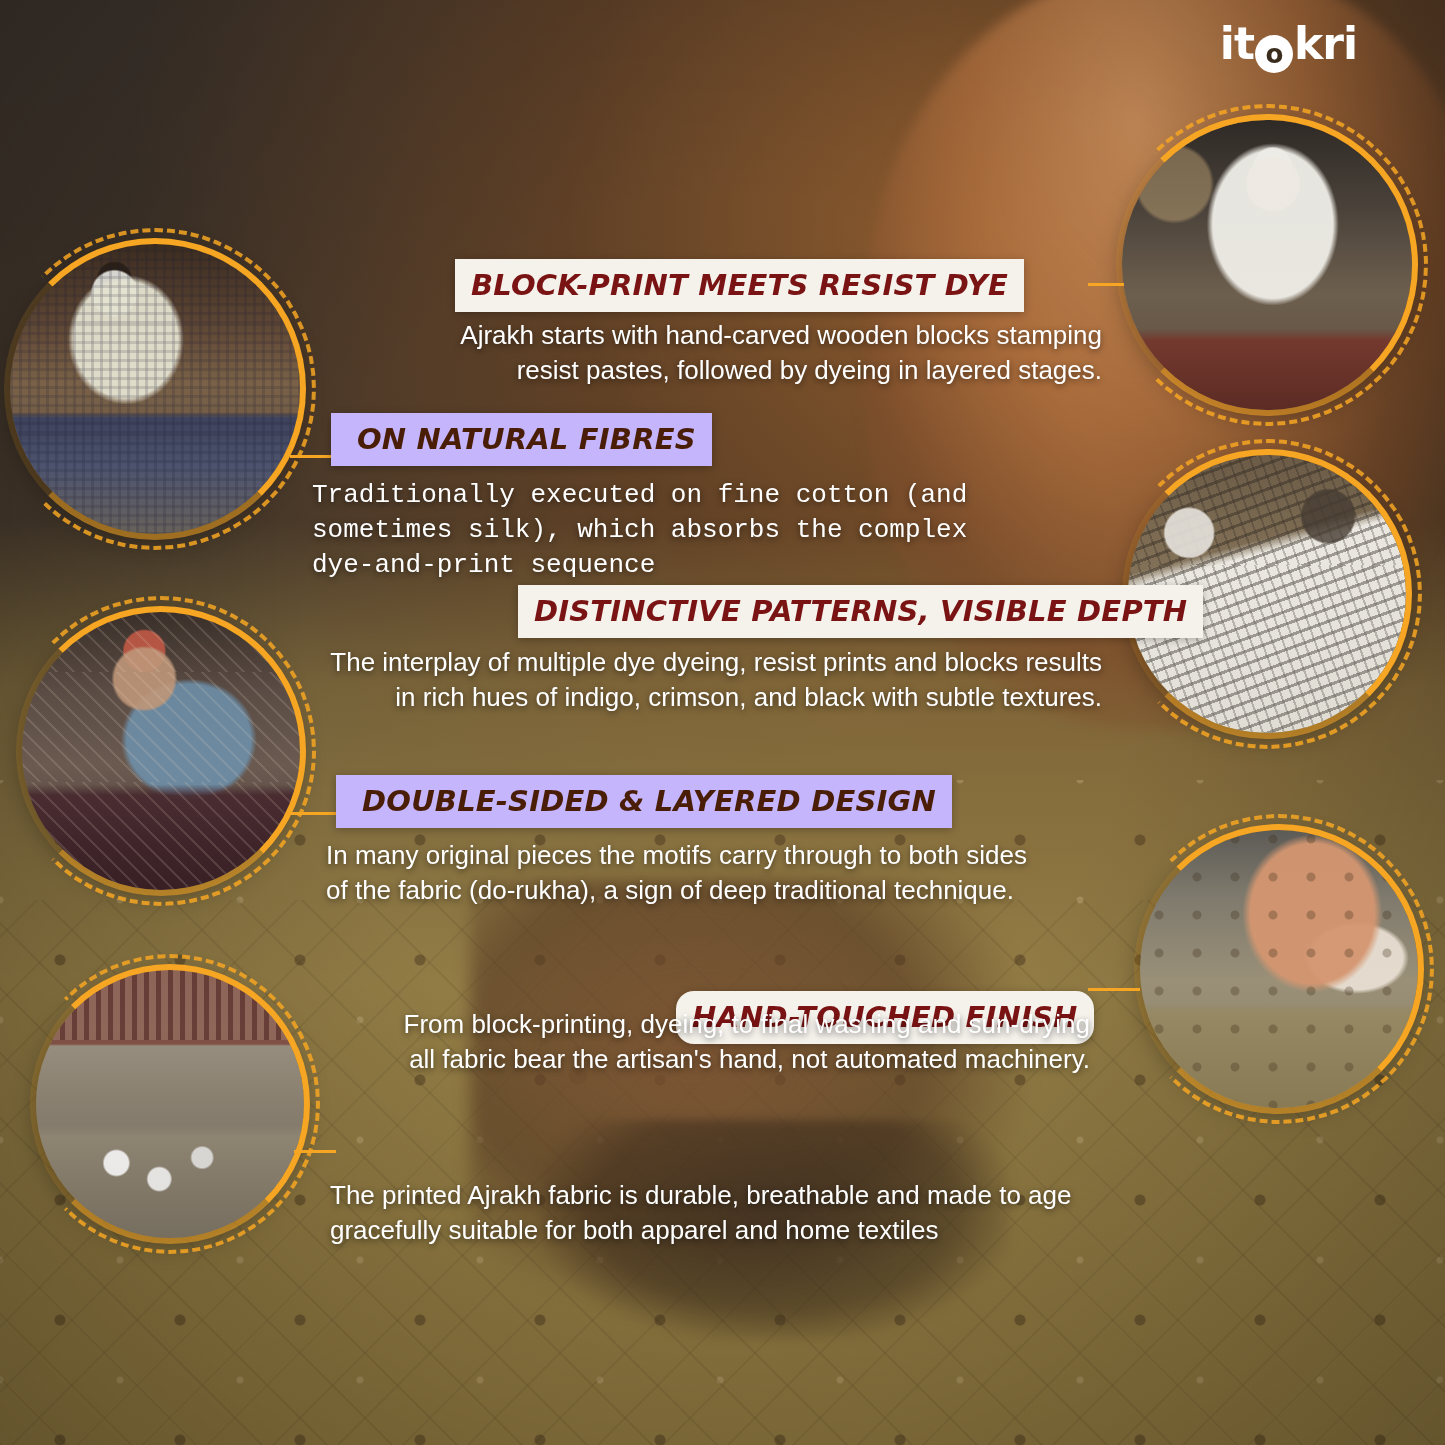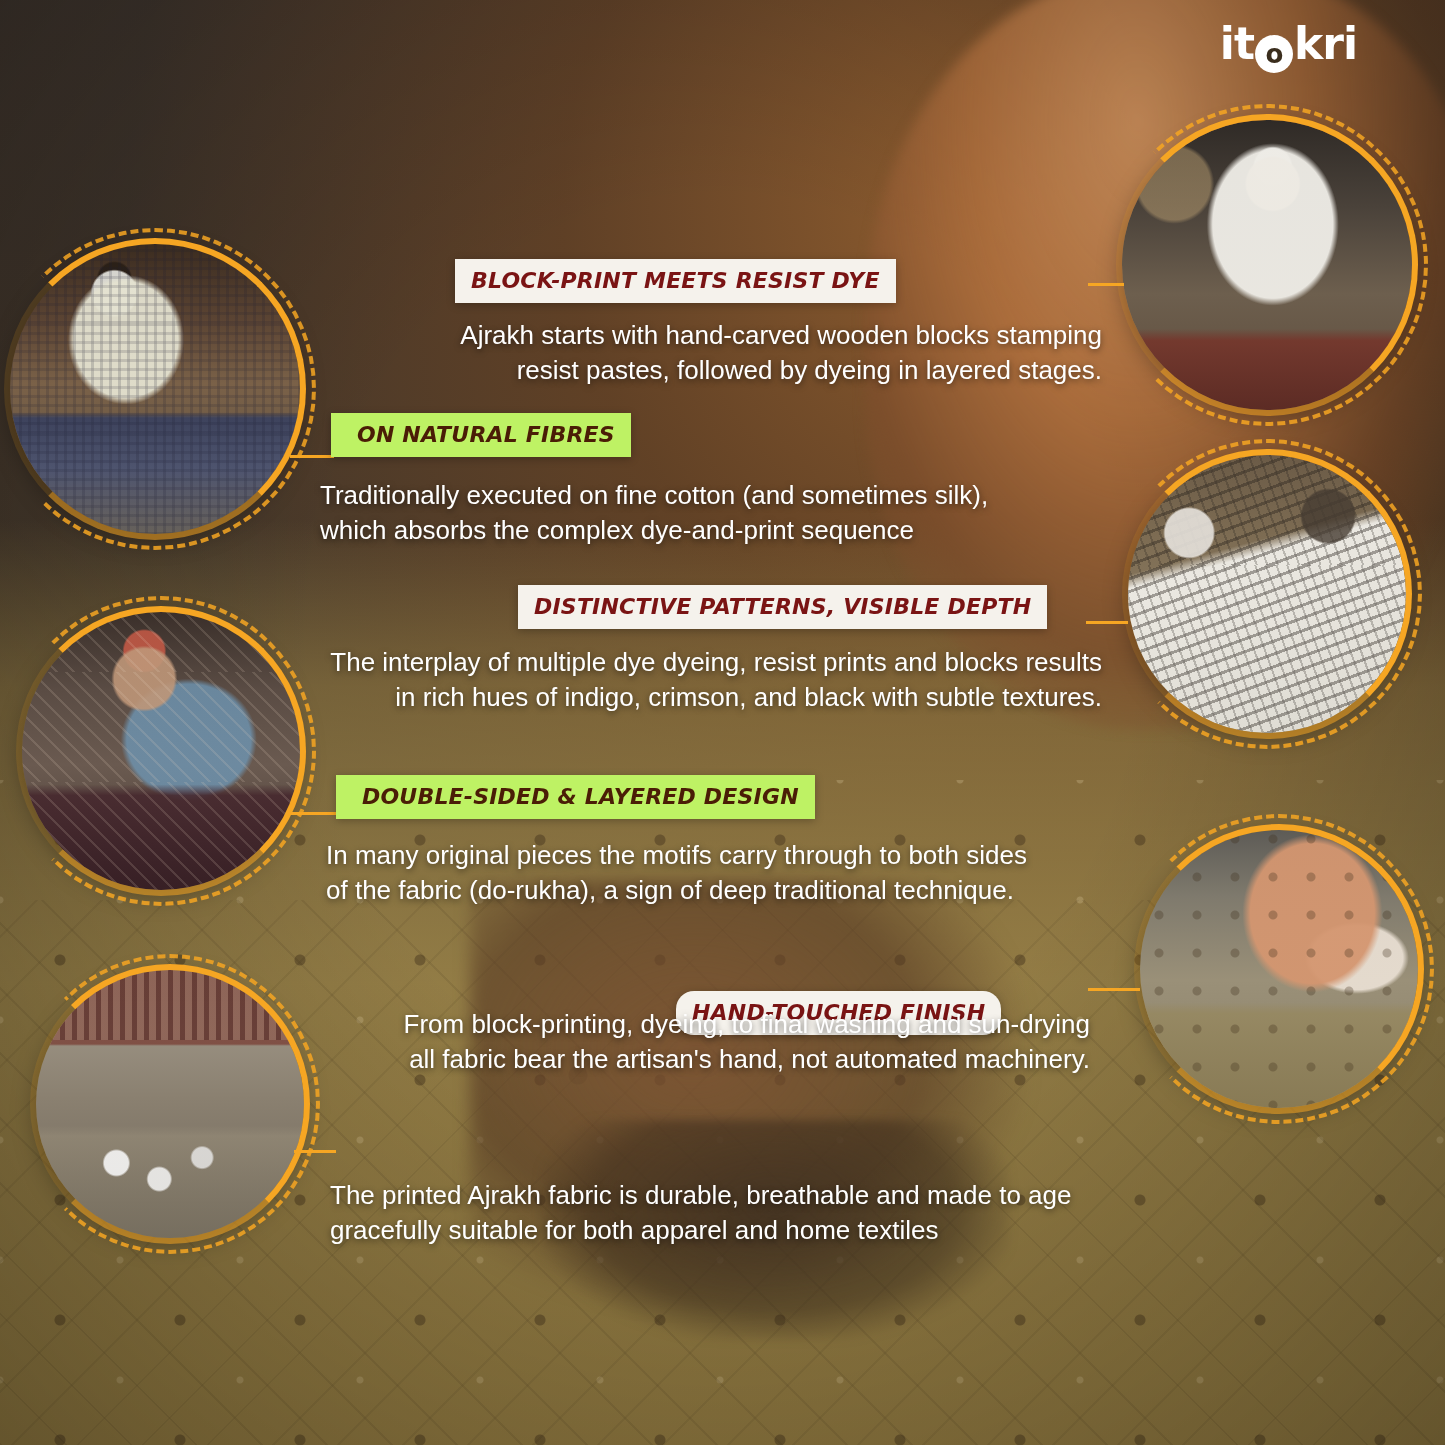--- a/index.html
+++ b/index.html
@@ -154,27 +154,27 @@
   }
 
   
   .heading {
     position: absolute;
     display: inline-block;
     padding: 9px 16px 10px 16px;
     font-family: "DejaVu Sans", sans-serif;
     font-style: italic;
     font-weight: bold;
-    font-size: 22px;
+    font-size: 29px;
     letter-spacing: 0.2px;
     white-space: nowrap;
     box-shadow: 0 2px 8px rgba(0,0,0,0.25);
   }
   .heading.light { background: #f5f2ec; color: #7a1414; }
-  .heading.amber { background: #bef264; color: #4a1d06; padding-left: 26px; }
+  .heading.amber { background: #c4b5fd; color: #4a1d06; padding-left: 26px; }
 
   .body-text {
     position: absolute;
     color: #ffffff;
     font-family: "Liberation Sans", sans-serif;
     font-size: 26px;
     line-height: 1.35;
     text-shadow: 0 2px 6px rgba(0,0,0,0.55);
   }
   .body-text.right { text-align: right; }
@@ -279,21 +279,21 @@
   <div class="connector" style="left:290px; top:455px; width:44px;"></div>
   <div class="connector" style="left:1086px; top:621px; width:42px;"></div>
   <div class="connector" style="left:288px; top:812px; width:52px;"></div>
   <div class="connector" style="left:1088px; top:988px; width:52px;"></div>
   <div class="connector" style="left:294px; top:1150px; width:42px;"></div>
 
   <div class="heading light" style="left:455px; top:259px;">BLOCK-PRINT MEETS RESIST DYE</div>
   <div class="body-text right" style="left:430px; top:318px; width:672px;">Ajrakh starts with hand-carved wooden blocks stamping resist pastes, followed by dyeing in layered stages.</div>
 
   <div class="heading amber" style="left:331px; top:413px;">ON NATURAL FIBRES</div>
-  <div class="body-text left" style="left:320px; top:478px; width:690px;">Traditionally executed on fine cotton (and sometimes silk), which absorbs the complex dye-and-print sequence</div>
+  <div class="body-text left" style="left:312px; top:478px; width:690px;font-family:Liberation Mono, monospace;">Traditionally executed on fine cotton (and sometimes silk), which absorbs the complex dye-and-print sequence</div>
 
   <div class="heading light" style="left:518px; top:585px;">DISTINCTIVE PATTERNS, VISIBLE DEPTH</div>
   <div class="body-text right" style="left:330px; top:645px; width:772px;">The interplay of multiple dye dyeing, resist prints and blocks results in rich hues of indigo, crimson, and black with subtle textures.</div>
 
   <div class="heading amber" style="left:336px; top:775px;">DOUBLE-SIDED &amp; LAYERED DESIGN</div>
   <div class="body-text left" style="left:326px; top:838px; width:720px;">In many original pieces the motifs carry through to both sides of the fabric (do-rukha), a sign of deep traditional technique.</div>
 
   <div class="heading light" style="left:676px; top:991px;border-radius:18px;">HAND-TOUCHED FINISH</div>
   <div class="body-text right" style="left:390px; top:1007px; width:700px;">From block-printing, dyeing, to final washing and sun-drying all fabric bear the artisan's hand, not automated machinery.</div>
 

